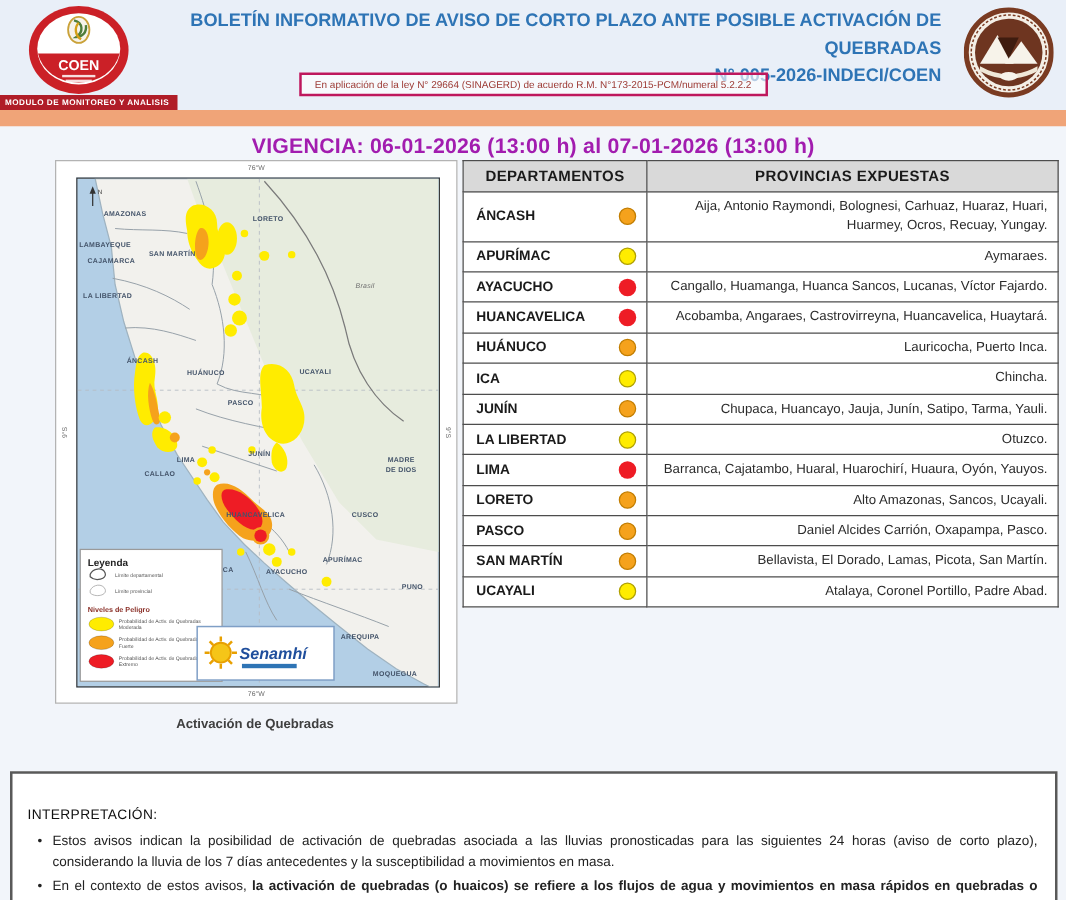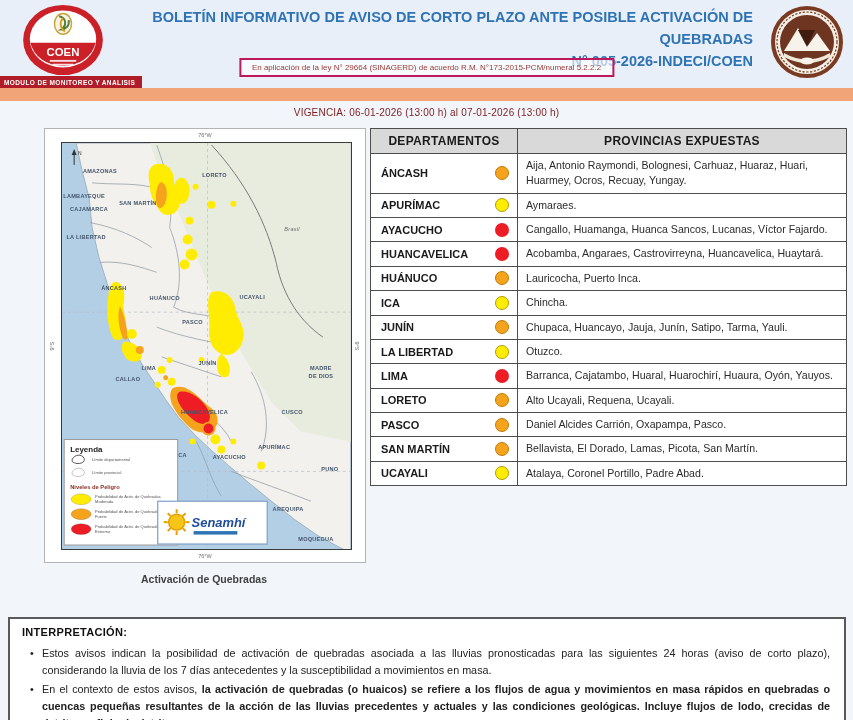--- a/index.html
+++ b/index.html
@@ -14,21 +14,21 @@
   .title-wrap{position:absolute;left:147px;right:100px;top:7px;text-align:right;
     color:#2e74b5;font-weight:bold;font-size:14.5px;line-height:1.5;}
   .law-note{position:absolute;left:50%;transform:translateX(-50%);top:58px;
     border:2px solid #be185d;color:#9c3a34;font-size:8px;padding:3px 11px;
     background:rgba(255,255,255,.65);white-space:nowrap;}
   .seal{position:absolute;right:10px;top:5px;width:72px;height:74px;}
 
   .orange-bar{position:absolute;top:88px;left:0;width:853px;height:13px;background:#f0a478;}
 
   .vigencia{position:absolute;top:101px;left:0;width:853px;text-align:center;
-    font-size:10px;font-weight:normal;color:#7f1d1d;padding-top:6px;letter-spacing:.2px;}
+    font-size:17px;font-weight:bold;color:#a21caf;padding-top:6px;letter-spacing:.2px;}
 
   
   .main{position:absolute;top:128px;left:8px;right:6px;display:flex;gap:4px;align-items:flex-start;}
   .left-col{width:322px;flex:0 0 322px;padding-left:36px;}
   .map-figure{position:relative;width:320px;height:433px;background:#fff;border:1px solid #b3b3b3;}
   .map-svg{position:absolute;left:16px;top:13px;width:289px;height:406px;border:1px solid #3a3a3a;background:#b3cfe6;}
   .tick{position:absolute;font-size:5.5px;color:#6b6b6b;}
   .tick.top{top:3px;left:50%;transform:translateX(-50%);}
   .tick.bottom{bottom:3px;left:50%;transform:translateX(-50%);}
   .tick.left{left:3px;top:50%;transform:translateY(-50%) rotate(-90deg);}
@@ -41,26 +41,26 @@
   table.exposure th{border:1px solid #4d4d4d;background:#d9d9d9;font-size:12px;
     font-weight:bold;color:#1a1a1a;padding:5px 4px;letter-spacing:.3px;}
   table.exposure td{border:1px solid #4d4d4d;}
   td.dept-cell{width:128px;padding:4px 8px 4px 10px;}
   .dept-inner{display:flex;align-items:center;justify-content:space-between;gap:4px;}
   .dept-name{font-weight:bold;font-size:11px;color:#1a1a1a;white-space:nowrap;}
   .level-dot{width:14px;height:14px;border-radius:50%;flex:0 0 14px;box-sizing:border-box;}
   .level-dot.yellow,.level-dot.orange{border:1.5px solid #b0a000;}
   .level-dot.orange{border-color:#c27d00;}
   .level-dot.red{border-color:#b50000;}
-  td.prov-cell{font-size:10.6px;color:#2b2b2b;text-align:left;padding:4px 8px;line-height:1.45;}
+  td.prov-cell{font-size:10.6px;color:#2b2b2b;text-align:right;padding:4px 8px;line-height:1.45;}
 
   
   .interp{position:absolute;left:8px;right:7px;top:617px;height:110px;background:#fff;
     border:2px solid #595959;padding:7px 14px 0 12px;box-sizing:border-box;}
-  .interp-title{font-size:11px;font-weight:bold;color:#111;letter-spacing:.3px;}
+  .interp-title{font-size:11px;font-weight:normal;color:#111;letter-spacing:.3px;margin-top:20px;}
   .interp ul{margin:7px 0 0 6px;padding:0;}
   .interp li{list-style:none;position:relative;padding-left:14px;font-size:10.8px;
     color:#222;line-height:1.55;text-align:justify;margin-bottom:3px;}
   .interp li::before{content:"\2022";position:absolute;left:2px;top:0;color:#222;}
 
   
   .region-label{font-size:5.6px;font-weight:bold;fill:#44546a;text-anchor:middle;letter-spacing:.25px;font-family:"Liberation Sans",sans-serif;}
   .other-country{font-style:italic;font-weight:normal;fill:#6f6f6f;}
   .legend-title{font-size:8px;font-weight:bold;fill:#222;font-family:"Liberation Sans",sans-serif;}
   .legend-sub{font-size:5.8px;font-weight:bold;fill:#8a2f27;font-family:"Liberation Sans",sans-serif;}
@@ -364,21 +364,21 @@
               </td>
               <td class="prov-cell">Barranca, Cajatambo, Huaral, Huarochirí, Huaura, Oyón, Yauyos.</td>
             </tr>
             <tr>
               <td class="dept-cell">
                 <div class="dept-inner">
                   <span class="dept-name">LORETO</span>
                   <span class="level-dot orange" style="background: rgb(245, 162, 28);"></span>
                 </div>
               </td>
-              <td class="prov-cell">Alto Ucayali, Requena, Ucayali.</td>
+              <td class="prov-cell">Alto Amazonas, Sancos, Ucayali.</td>
             </tr>
             <tr>
               <td class="dept-cell">
                 <div class="dept-inner">
                   <span class="dept-name">PASCO</span>
                   <span class="level-dot orange" style="background: rgb(245, 162, 28);"></span>
                 </div>
               </td>
               <td class="prov-cell">Daniel Alcides Carrión, Oxapampa, Pasco.</td>
             </tr>

